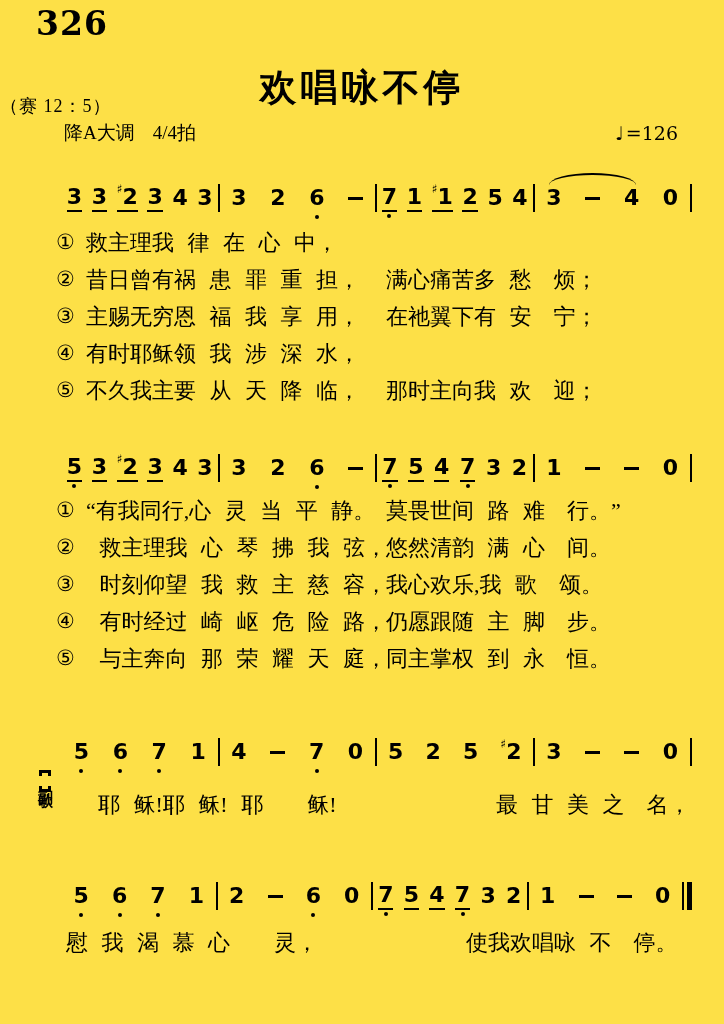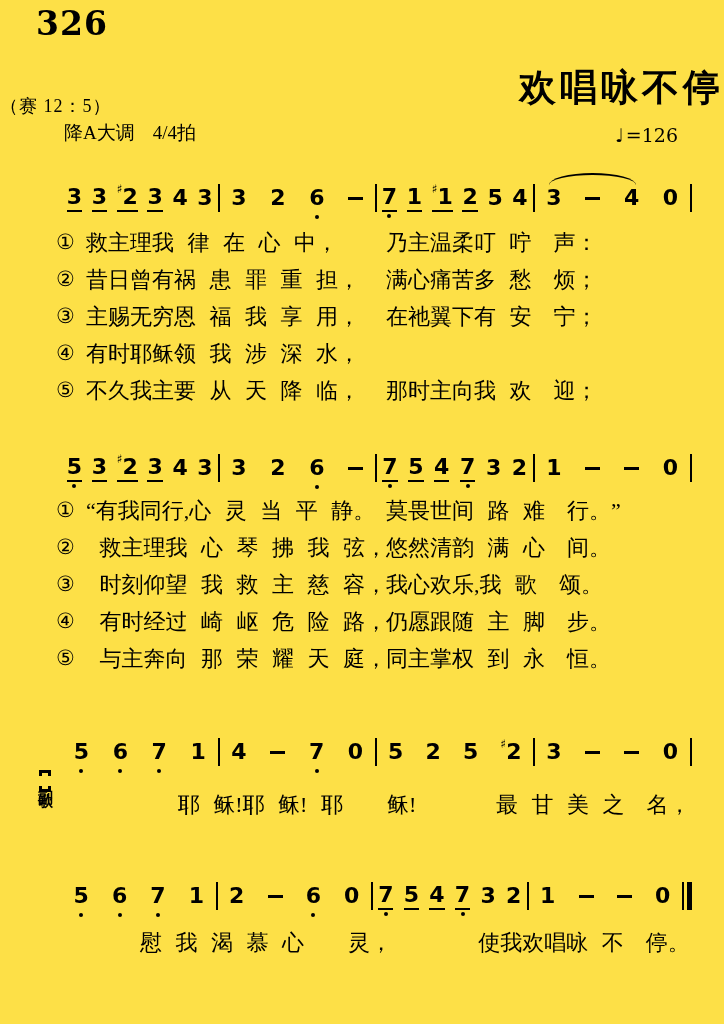--- a/index.html
+++ b/index.html
@@ -13,31 +13,31 @@
     overflow:hidden;
   }
   
   .hymn-number{
     position:absolute;left:36px;top:4px;
     font-family:"DejaVu Serif",serif;
     font-weight:900;font-size:33px;letter-spacing:1px;
   }
   .title{
     position:absolute;left:0;right:0;top:38px;
-    text-align:right;
+    text-align:center;
     font-size:37px;font-weight:700;letter-spacing:4px;
     font-family:"Liberation Sans","DejaVu Sans",sans-serif;
   }
   .scripture{
     position:absolute;left:0;right:0;top:94px;
     text-align:left;font-size:18px;letter-spacing:1px;
   }
   .meta-row{
     position:absolute;left:64px;right:46px;top:120px;
-    display:flex;justify-content:space-between;align-items:flex-end;
+    display:flex;justify-content:space-between;align-items:center;
     font-size:19px;
   }
   .key-time .sep{display:inline-block;width:18px;}
   .tempo{font-family:"DejaVu Serif",serif;font-size:19px;}
   .tempo .q-icon{font-family:"DejaVu Sans",sans-serif;font-size:19px;margin-right:2px;}
   
   .music-line{
     position:absolute;left:62px;right:32px;height:44px;
     display:flex;align-items:center;
   }
@@ -69,21 +69,21 @@
   }
   
   .stanza{position:absolute;left:56px;right:36px;}
   .lyric-row{
     display:grid;grid-template-columns:30px 300px 1fr;
     height:37px;align-items:center;
     font-size:22px;
   }
   .lyric-row .verse-num{font-size:21px;}
   .lyric-left,.lyric-right{white-space:pre;word-spacing:8px;}
-  .chorus-row{position:absolute;display:grid;align-items:center;height:37px;font-size:22px;text-align:center;}
+  .chorus-row{position:absolute;display:grid;align-items:center;height:37px;font-size:22px;}
   .chorus-row-1{left:98px;right:34px;top:786px;grid-template-columns:398px 1fr;}
   .chorus-row-2{left:66px;right:22px;top:924px;grid-template-columns:400px 1fr;}
   
   .chorus-label{
     position:absolute;left:-64px;top:-16px;width:22px;
     display:flex;flex-direction:column;align-items:center;gap:2px;
   }
   .vbracket{width:12px;height:6px;border:3px solid #000;box-sizing:border-box;}
   .vbracket.top{border-bottom:none;}
   .vbracket.bottom{border-top:none;}
@@ -182,21 +182,20 @@
           <span class="body">0</span>
         </span>
         <span class="tie-arc" style="left: 9.5%; width: 56%;"></span>
       </span>
       <span class="barline"></span>
     </div>
   <div class="stanza" style="top:224px">
       <div class="lyric-row">
         <span class="verse-num">①</span>
         <span class="lyric-left">救主理我 律 在 心 中，</span>
-        <span class="lyric-right">乃主温柔叮 咛　声：</span>
       </div>
       <div class="lyric-row">
         <span class="verse-num">②</span>
         <span class="lyric-left">昔日曾有祸 患 罪 重 担，</span>
         <span class="lyric-right">满心痛苦多 愁　烦；</span>
       </div>
       <div class="lyric-row">
         <span class="verse-num">③</span>
         <span class="lyric-left">主赐无穷恩 福 我 享 用，</span>
         <span class="lyric-right">在祂翼下有 安　宁；</span>

